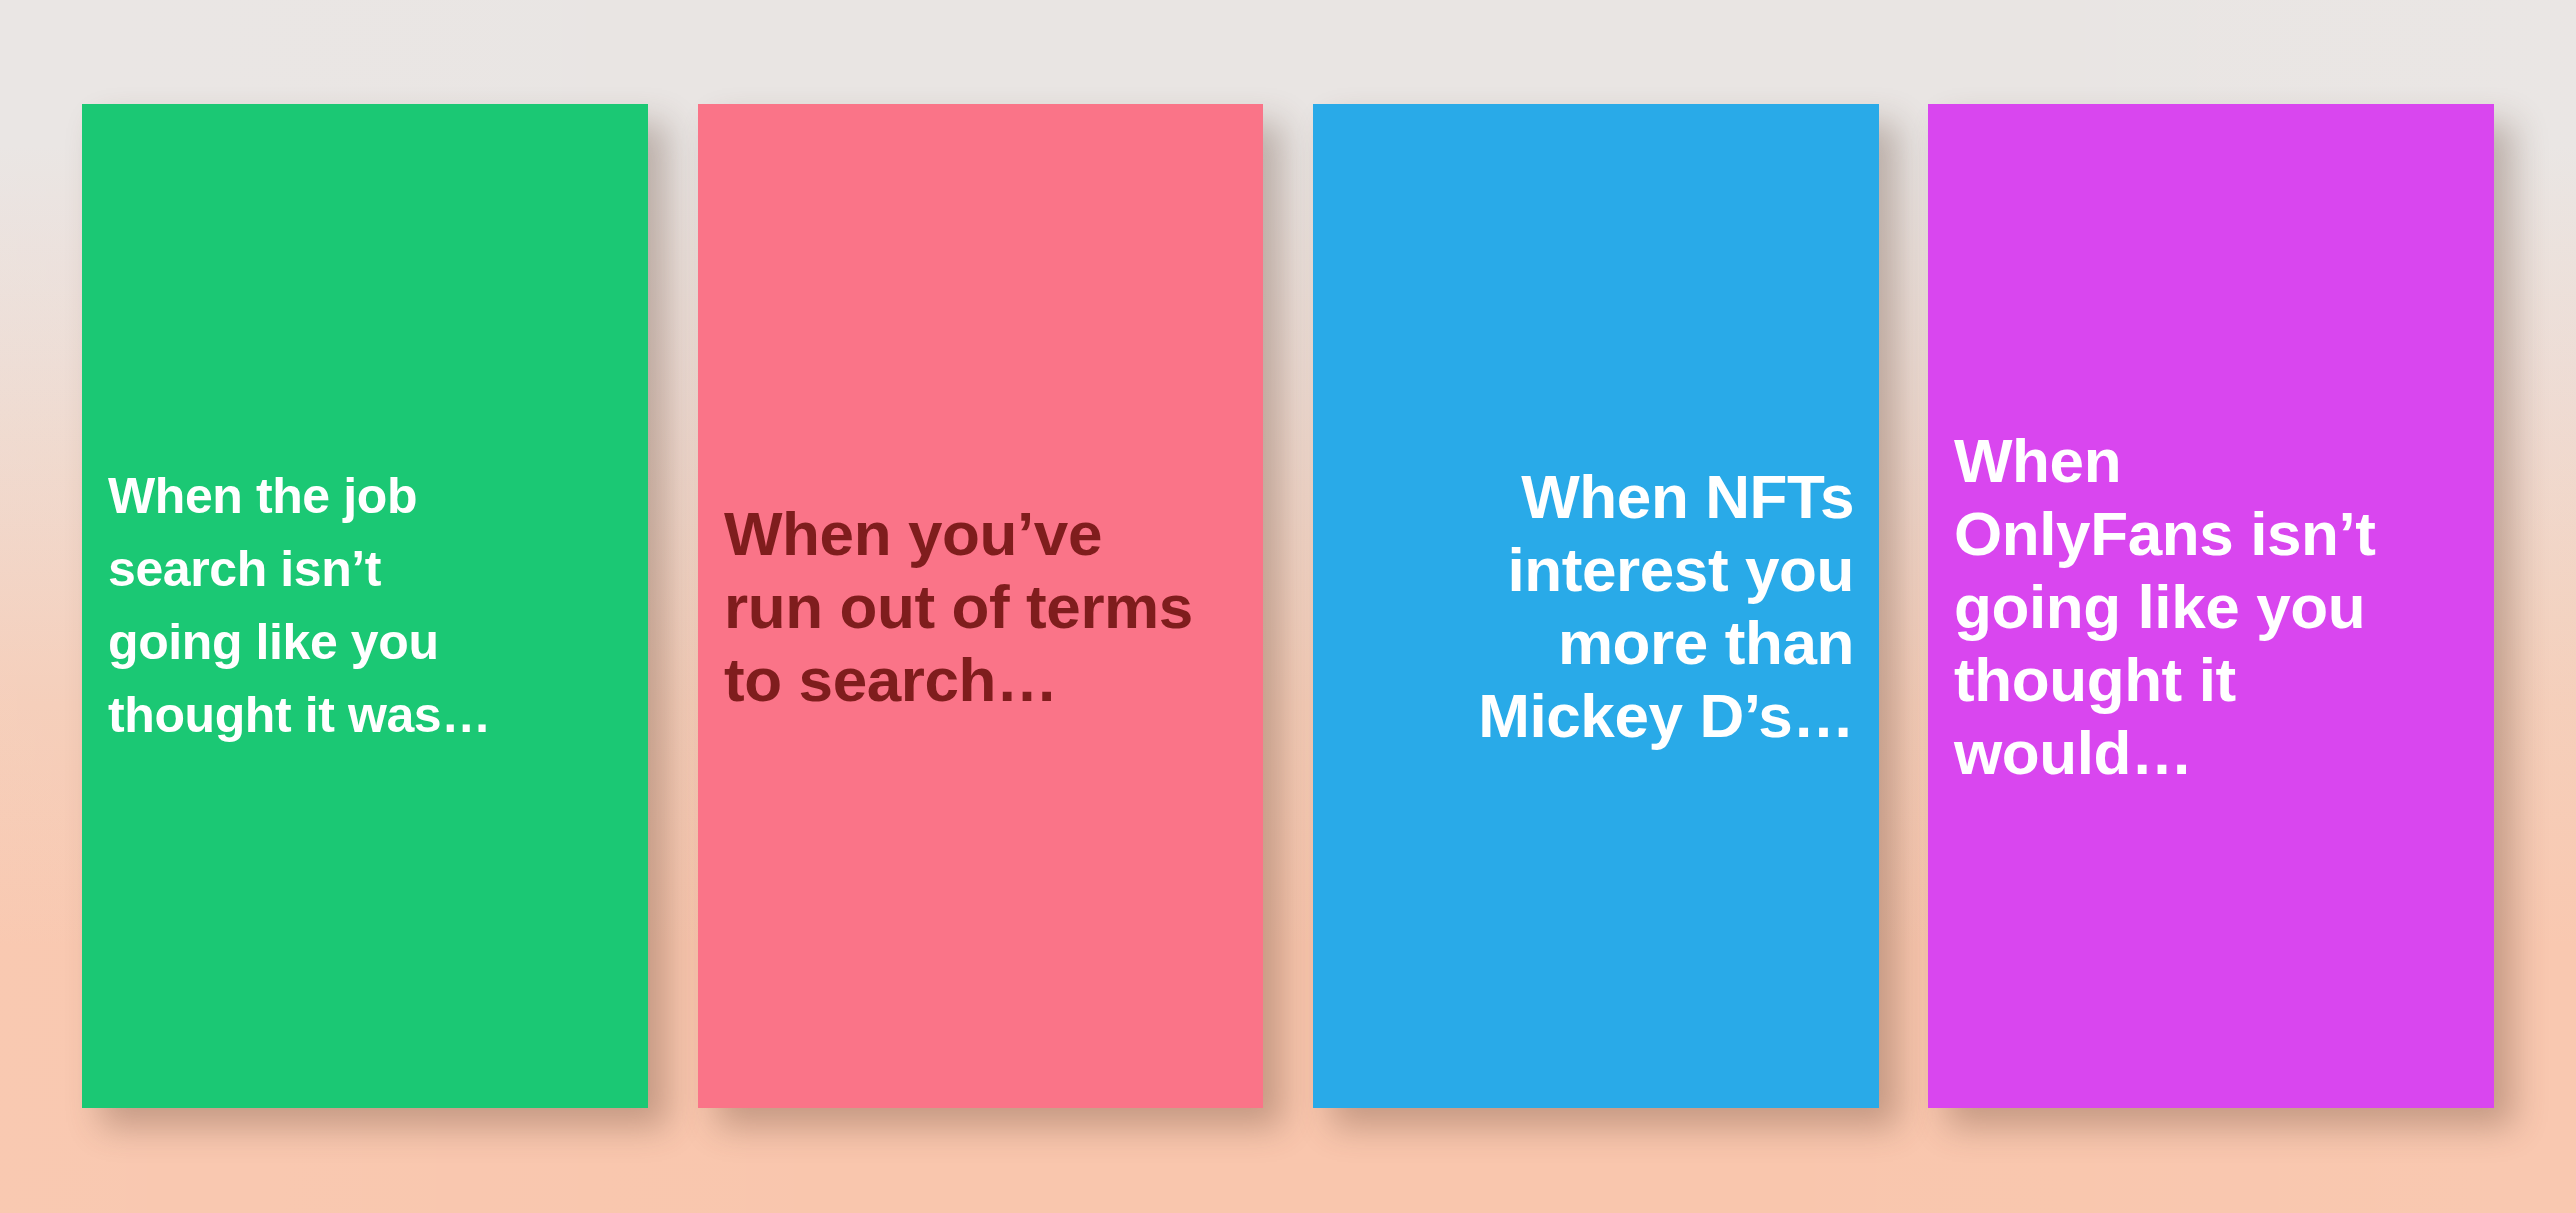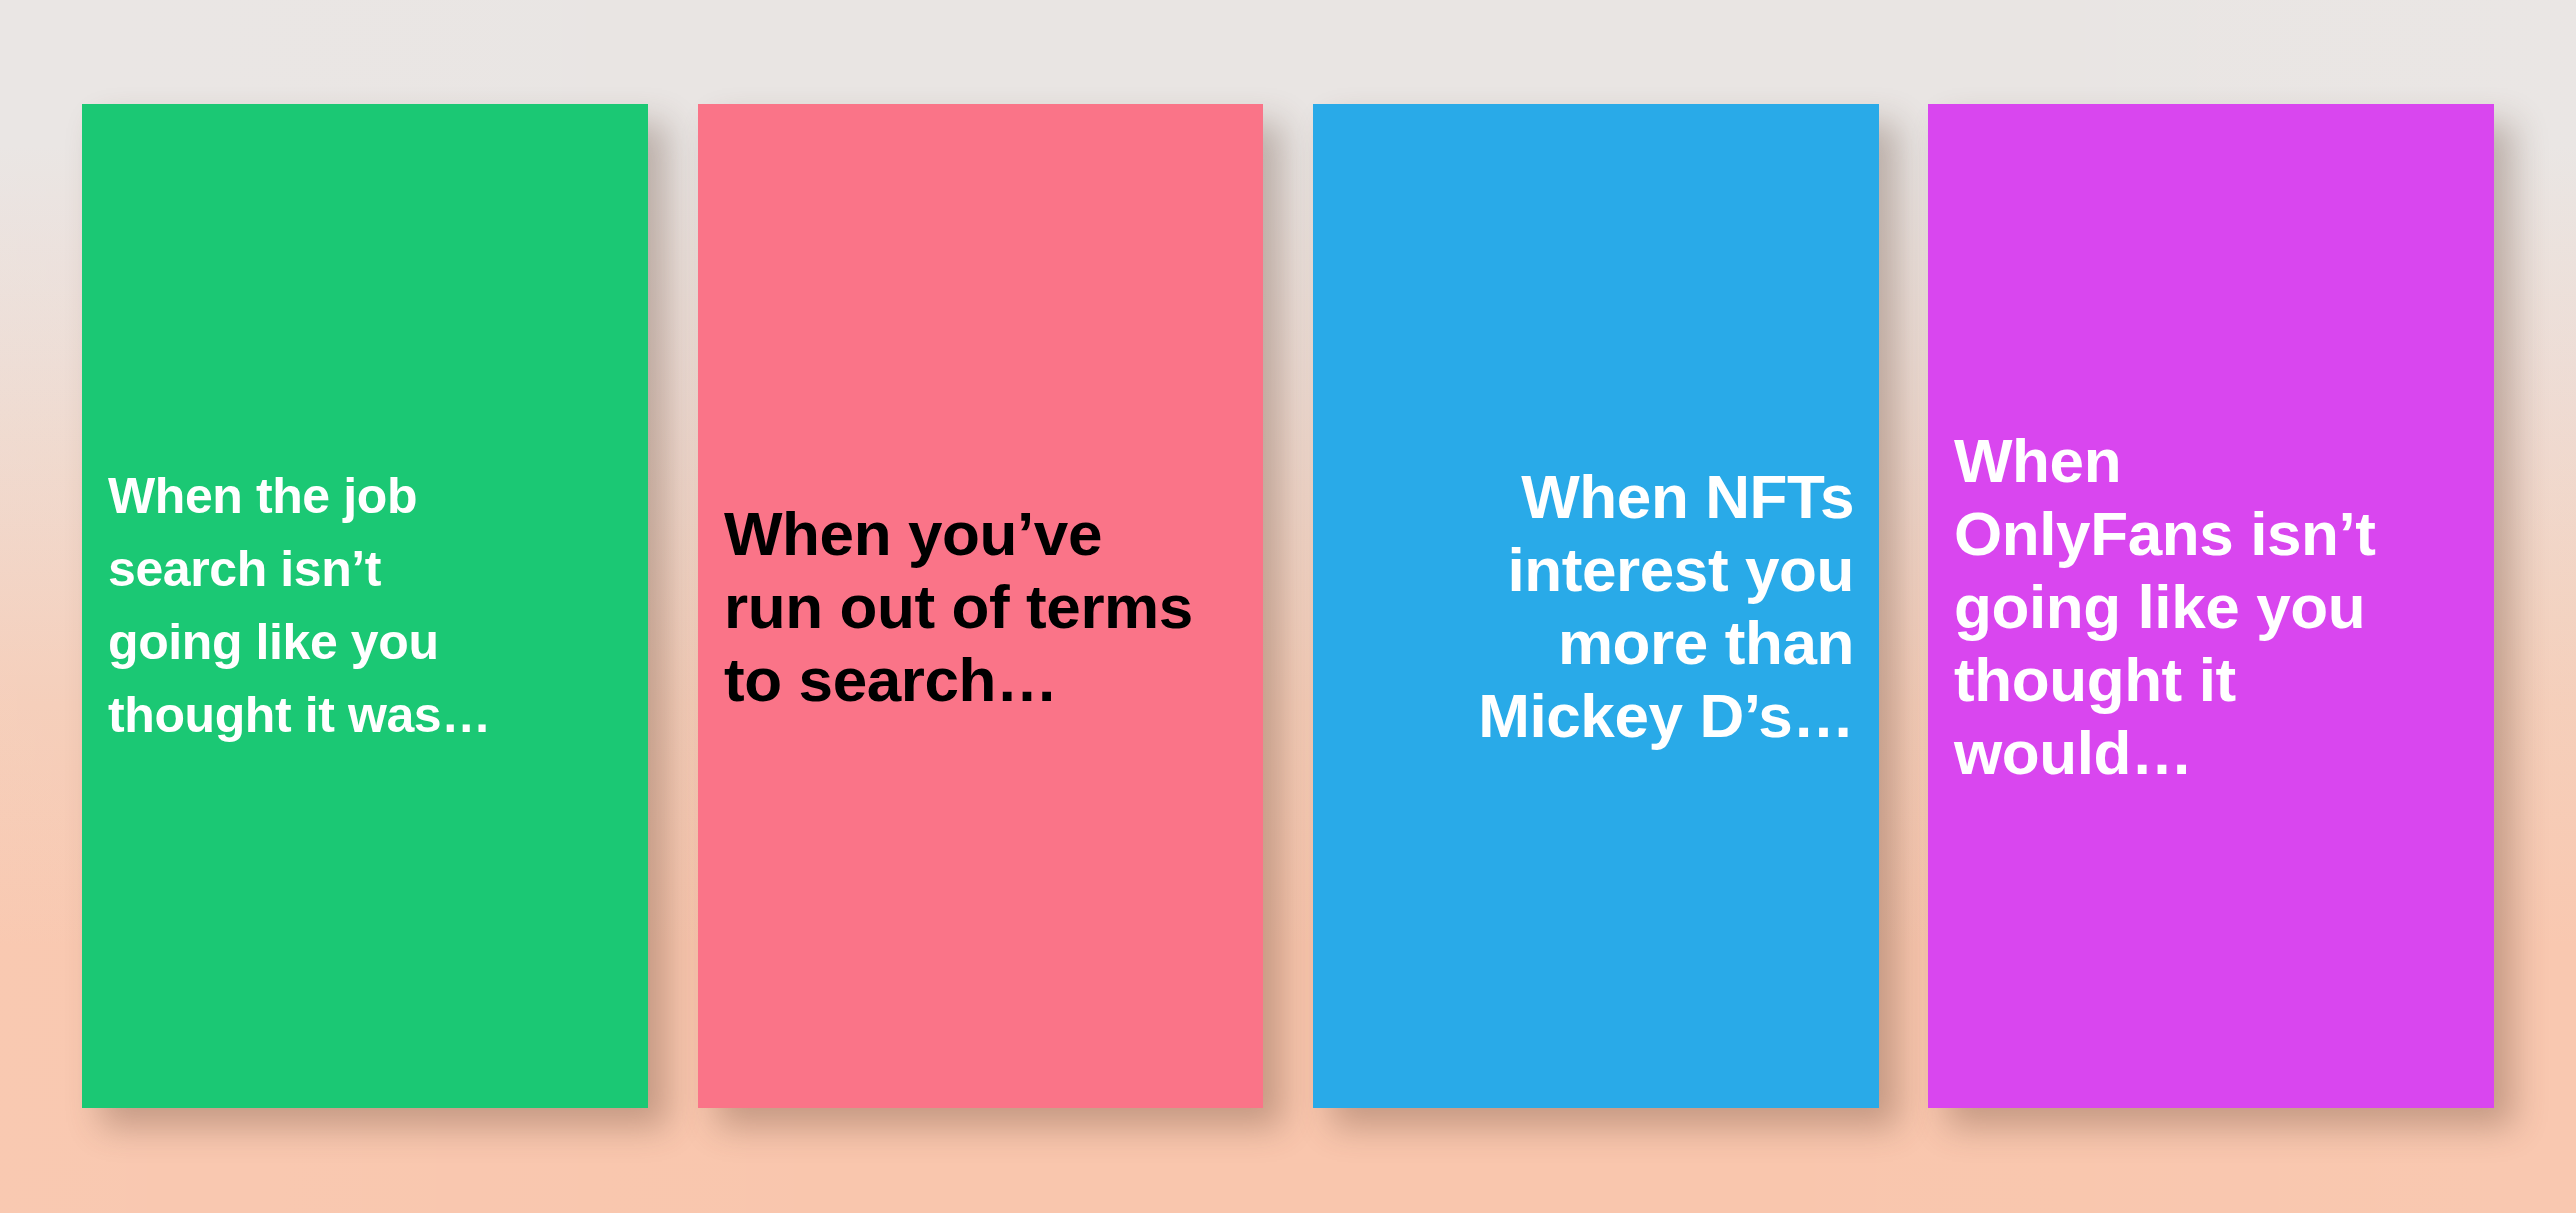--- a/index.html
+++ b/index.html
@@ -80,21 +80,21 @@
   <div class="bg-overlay"></div>
 
   <div class="card card-1" style="background: rgb(27, 200, 116);">
     <div class="card-text" style="color: rgb(255, 255, 255);">When the job
 search isn’t
 going like you
 thought it was…</div>
   </div>
 
   <div class="card card-2" style="background: rgb(250, 116, 136);">
-    <div class="card-text" style="color: #000000;">When you’ve
+    <div class="card-text" style="color: #7f1d1d;">When you’ve
 run out of terms
 to search…</div>
   </div>
 
   <div class="card card-3" style="background: rgb(41, 170, 232);">
     <div class="card-text" style="color: rgb(255, 255, 255);">When NFTs
 interest you
 more than
 Mickey D’s…</div>
   </div>

